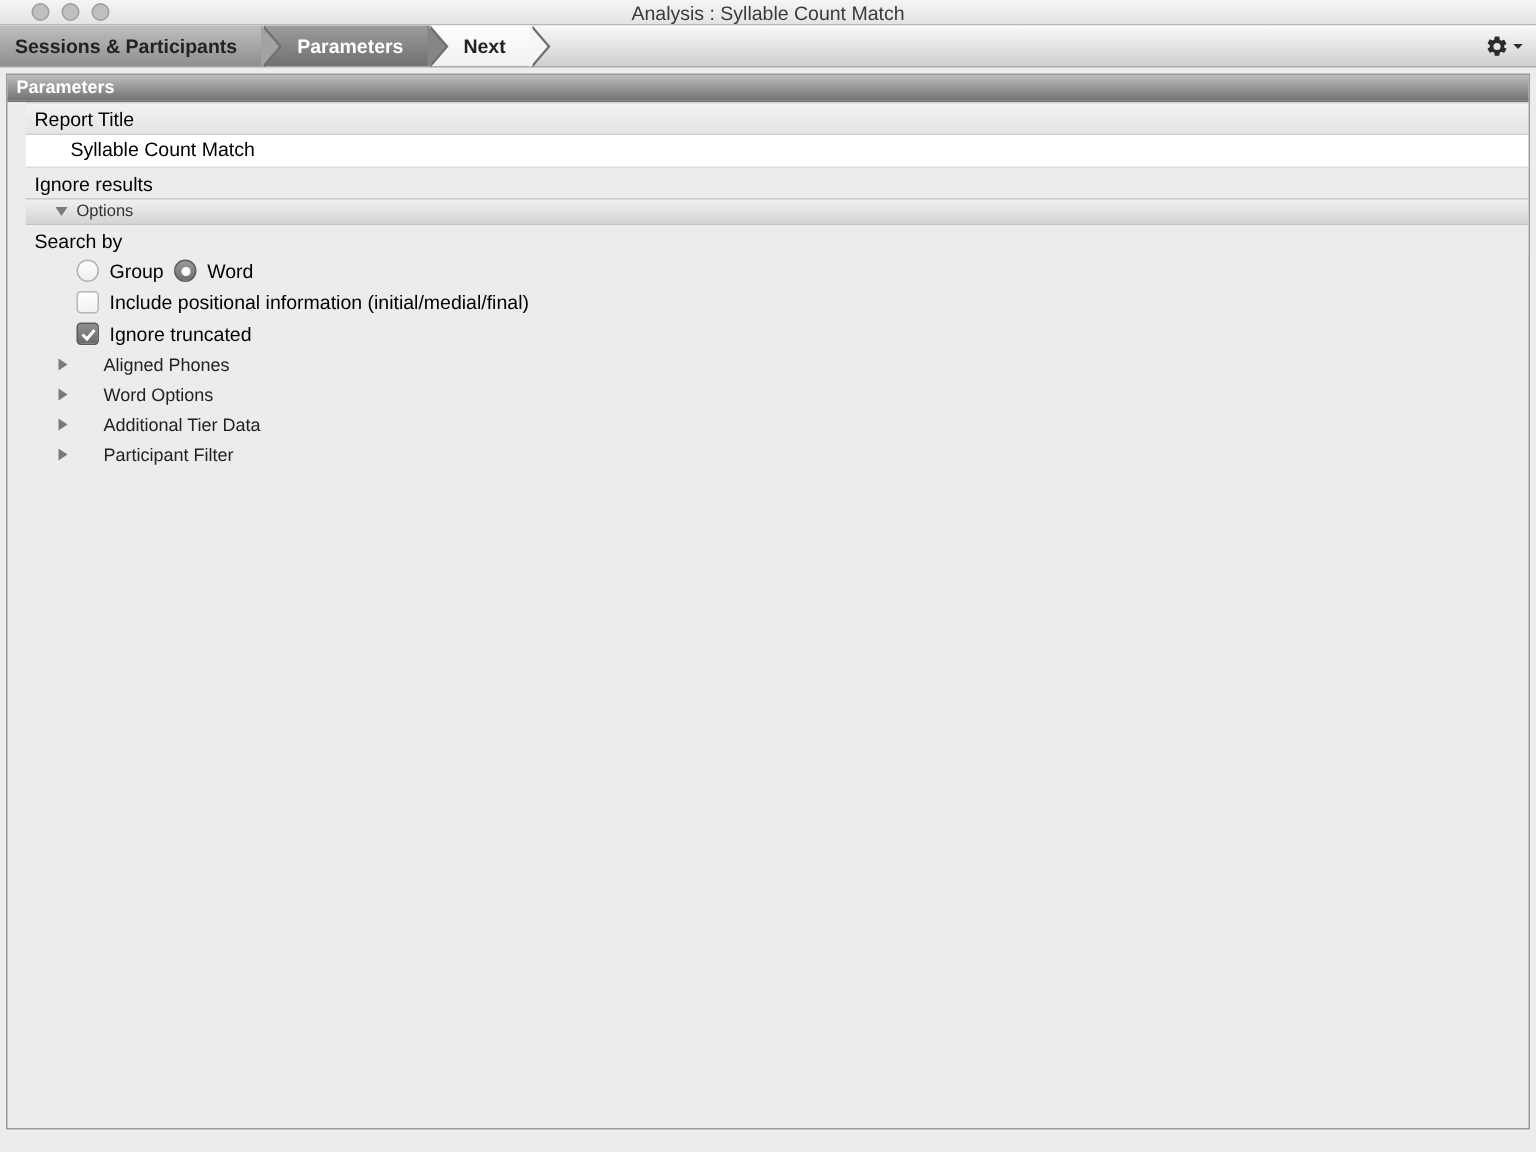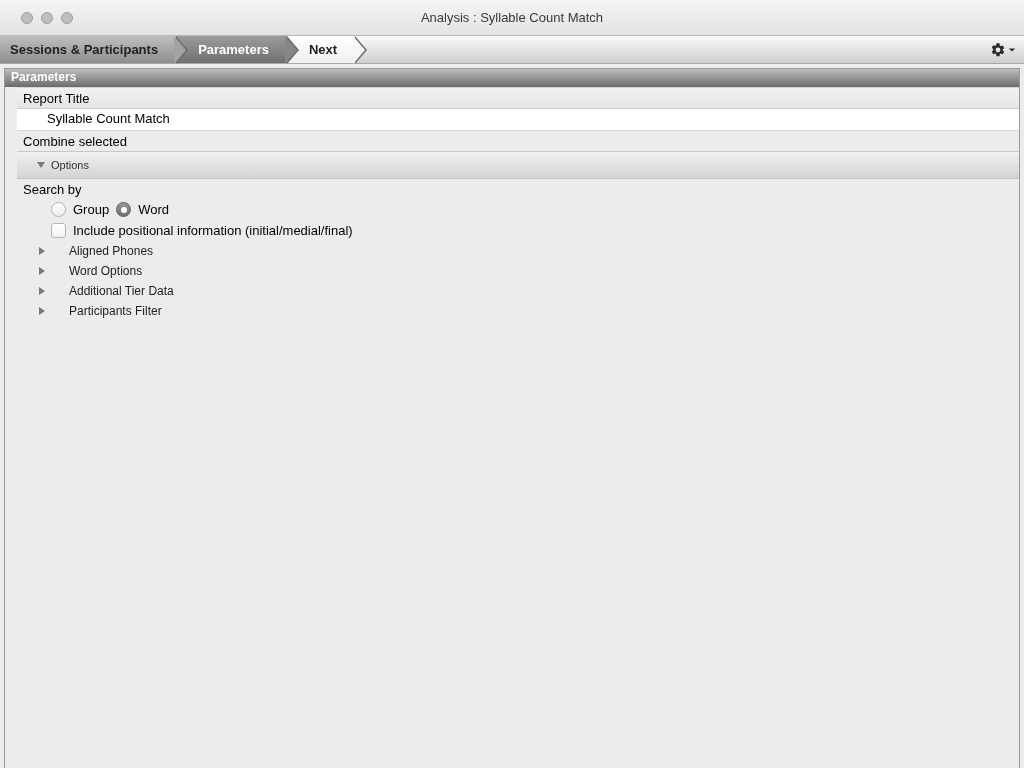--- a/index.html
+++ b/index.html
@@ -1,19 +1,19 @@
 <!DOCTYPE html>
 <html><head>
 <meta charset="utf-8">
 <style>
   * { box-sizing: border-box; margin: 0; padding: 0; }
   html, body { width: 1024px; height: 768px; overflow: hidden; font-family: "Helvetica Neue", Arial, sans-serif; font-size: 13px; color: #000; background: #ececec; }
   
   
-  .titlebar { height: 36px; background: linear-gradient(#f5f5f5,#e3e3e3); border-bottom: 1px solid #b7b7b7; display: flex; align-items: center; position: relative; padding-left: 11px; }
+  .titlebar { height: 17px; background: linear-gradient(#f5f5f5,#e3e3e3); border-bottom: 1px solid #b7b7b7; display: flex; align-items: center; position: relative; padding-left: 11px; }
   .traffic { display: flex; gap: 8px; padding-left: 10px; }
   .traffic .dot { width: 12px; height: 12px; border-radius: 50%; background: #bfbfbf; border: 0.5px solid #9e9e9e; }
   .titlebar-title { position: absolute; left: 0; right: 0; text-align: center; font-size: 13px; font-weight: 500; color: #3a3a3a; pointer-events: none; }
   
   
   .stepbar { height: 28px; background: linear-gradient(#f9f9f9,#cfcfcf); border-bottom: 1px solid #a8a8a8; display: flex; align-items: stretch; position: relative; }
   .step { position: relative; display: flex; align-items: center; padding: 0 18px 0 22px; font-size: 13px; font-weight: 700; color: #222; }
   .step.first { padding-left: 10px; text-align: right; }
   .step.dark { background: linear-gradient(#bfbfbf,#8e8e8e); }
   .step.dark2 { background: linear-gradient(#9c9c9c,#707070); }
@@ -41,21 +41,21 @@
   
   .cb { width: 15px; height: 15px; border: 1px solid #b7b7b7; border-radius: 3px; background: linear-gradient(#fff,#f1f1f1); display: inline-flex; align-items: center; justify-content: center; flex: 0 0 auto; }
   .cb.checked { background: linear-gradient(#8f8f8f,#6a6a6a); border-color: #5a5a5a; }
   .cb.checked svg { display: block; }
   .cb svg { display: none; }
   
   .rb { width: 15px; height: 15px; border: 1px solid #b2b2b2; border-radius: 50%; background: linear-gradient(#fff,#eee); display: inline-flex; align-items: center; justify-content: center; flex: 0 0 auto; }
   .rb.checked { background: linear-gradient(#999,#707070); border-color: #5d5d5d; }
   .rb.checked::after { content: ""; width: 6px; height: 6px; border-radius: 50%; background: #fff; }
   
-  .disclosure-bar { height: 28px; background: linear-gradient(#f0f0f0,#d4d4d4); border-top: 1px solid #c8c8c8; border-bottom: 1px solid #c3c3c3; display: flex; align-items: center; gap: 6px; padding-left: 20px; font-size: 11px; color: #333; }
+  .disclosure-bar { height: 18px; background: linear-gradient(#f0f0f0,#d4d4d4); border-top: 1px solid #c8c8c8; border-bottom: 1px solid #c3c3c3; display: flex; align-items: center; gap: 6px; padding-left: 20px; font-size: 11px; color: #333; }
   .disclosure-bar .tri, .tree-item .tri { width: 0; height: 0; }
   .tri.down  { border-left: 4px solid transparent; border-right: 4px solid transparent; border-top: 6px solid #7a7a7a; }
   .tri.right { border-top: 4px solid transparent; border-bottom: 4px solid transparent; border-left: 6px solid #7a7a7a; }
   
   .tree-item { display: flex; align-items: center; gap: 24px; padding: 3px 6px 3px 22px; font-size: 12px; color: #222; }
   .tree-item .tri { flex: 0 0 auto; }
 </style>
 </head>
 <body>
 
@@ -97,53 +97,61 @@
 <div class="panel-wrap">
   <div class="panel">
     <div class="panel-header">Parameters</div>
     <div class="panel-body">
 
       <div class="section-label">Report Title</div>
       <div class="input-row">
         <input type="text" value="Syllable Count Match" style="">
       </div>
 
-      <div class="section-label flat">Combine selected</div>
+      <div class="section-label flat">Ignore results</div>
 
       <div class="disclosure-bar">
         <span class="tri down"></span>
         <span>Options</span>
       </div>
 
       <div class="section-label flat">Search by</div>
       <div class="row">
         <span class="rb"></span>
         <span>Group</span>
         <span class="rb checked"></span>
         <span>Word</span>
       </div>
       <div class="row">
         <span class="cb">
           
         </span>
         <span>Include positional information (initial/medial/final)</span>
       </div>
+      <div class="row">
+        <span class="cb checked">
+          <svg width="10" height="10" viewBox="0 0 10 10">
+              <path d="M1 5 L4 8 L9 2" stroke="#fff" stroke-width="2" fill="none"></path>
+            </svg>
+        </span>
+        <span>Ignore truncated</span>
+      </div>
 
       <div class="tree-item">
         <span class="tri right"></span>
         <span>Aligned Phones</span>
       </div>
       <div class="tree-item">
         <span class="tri right"></span>
         <span>Word Options</span>
       </div>
       <div class="tree-item">
         <span class="tri right"></span>
         <span>Additional Tier Data</span>
       </div>
       <div class="tree-item">
         <span class="tri right"></span>
-        <span>Participants Filter</span>
+        <span>Participant Filter</span>
       </div>
 
     </div>
   </div>
 </div>
 
 </body></html>

